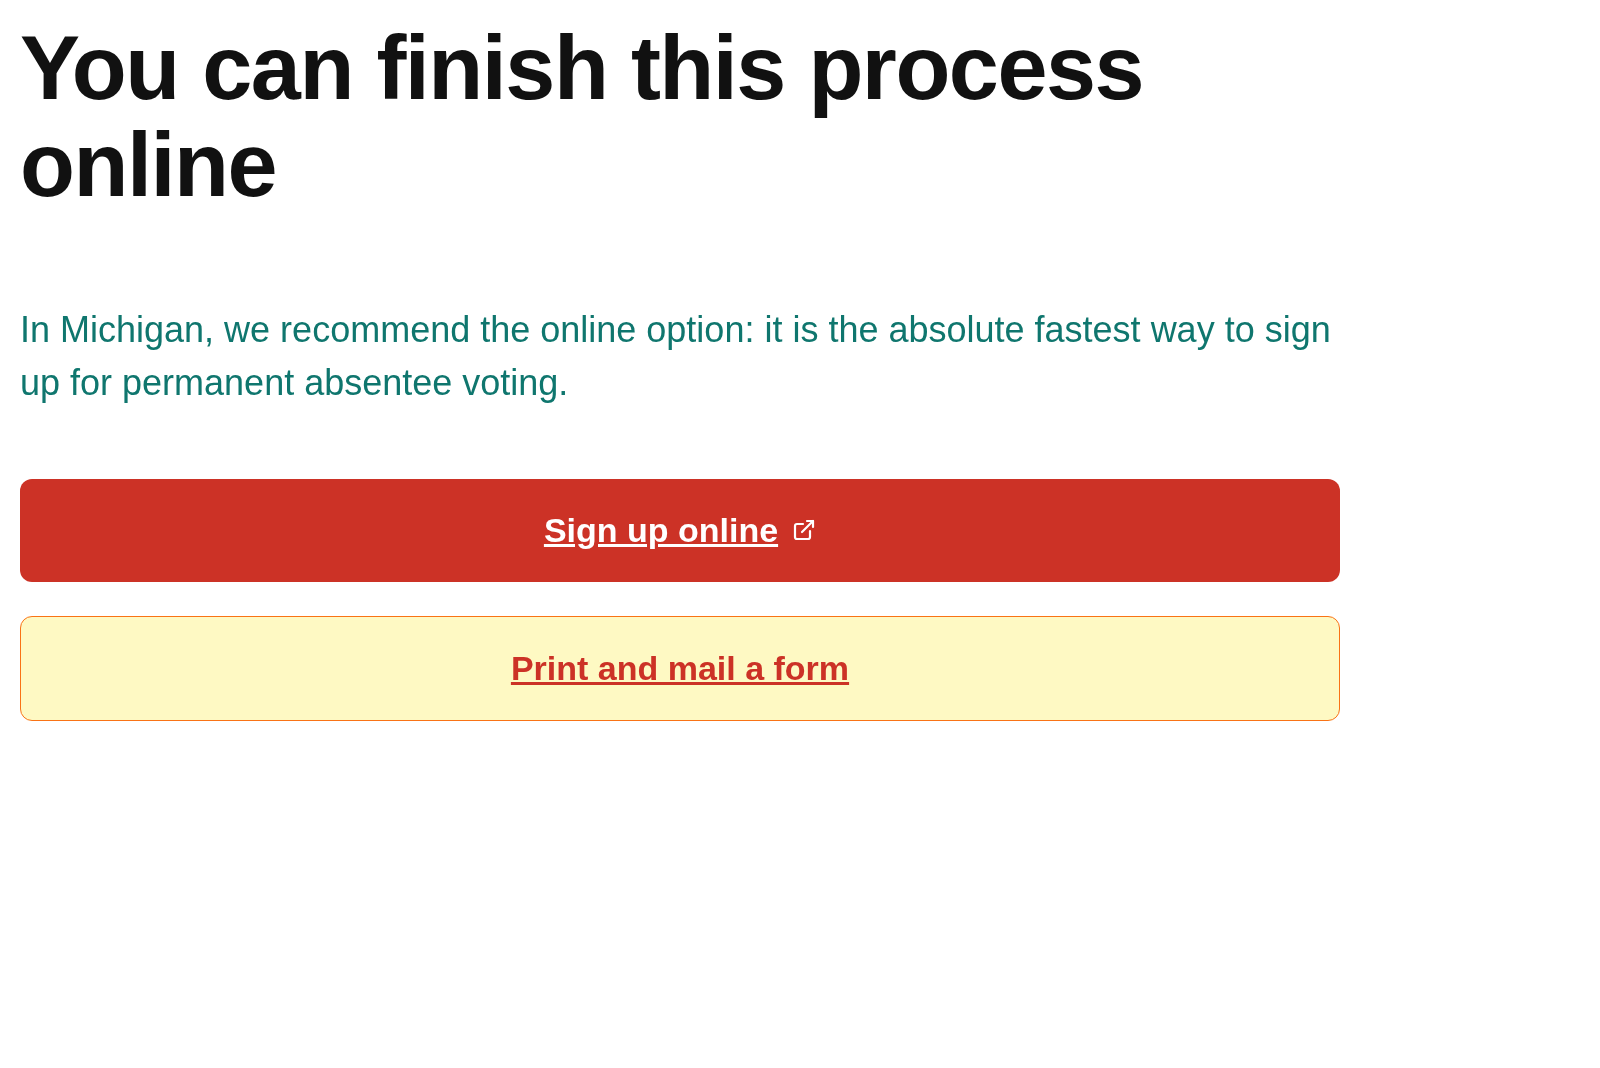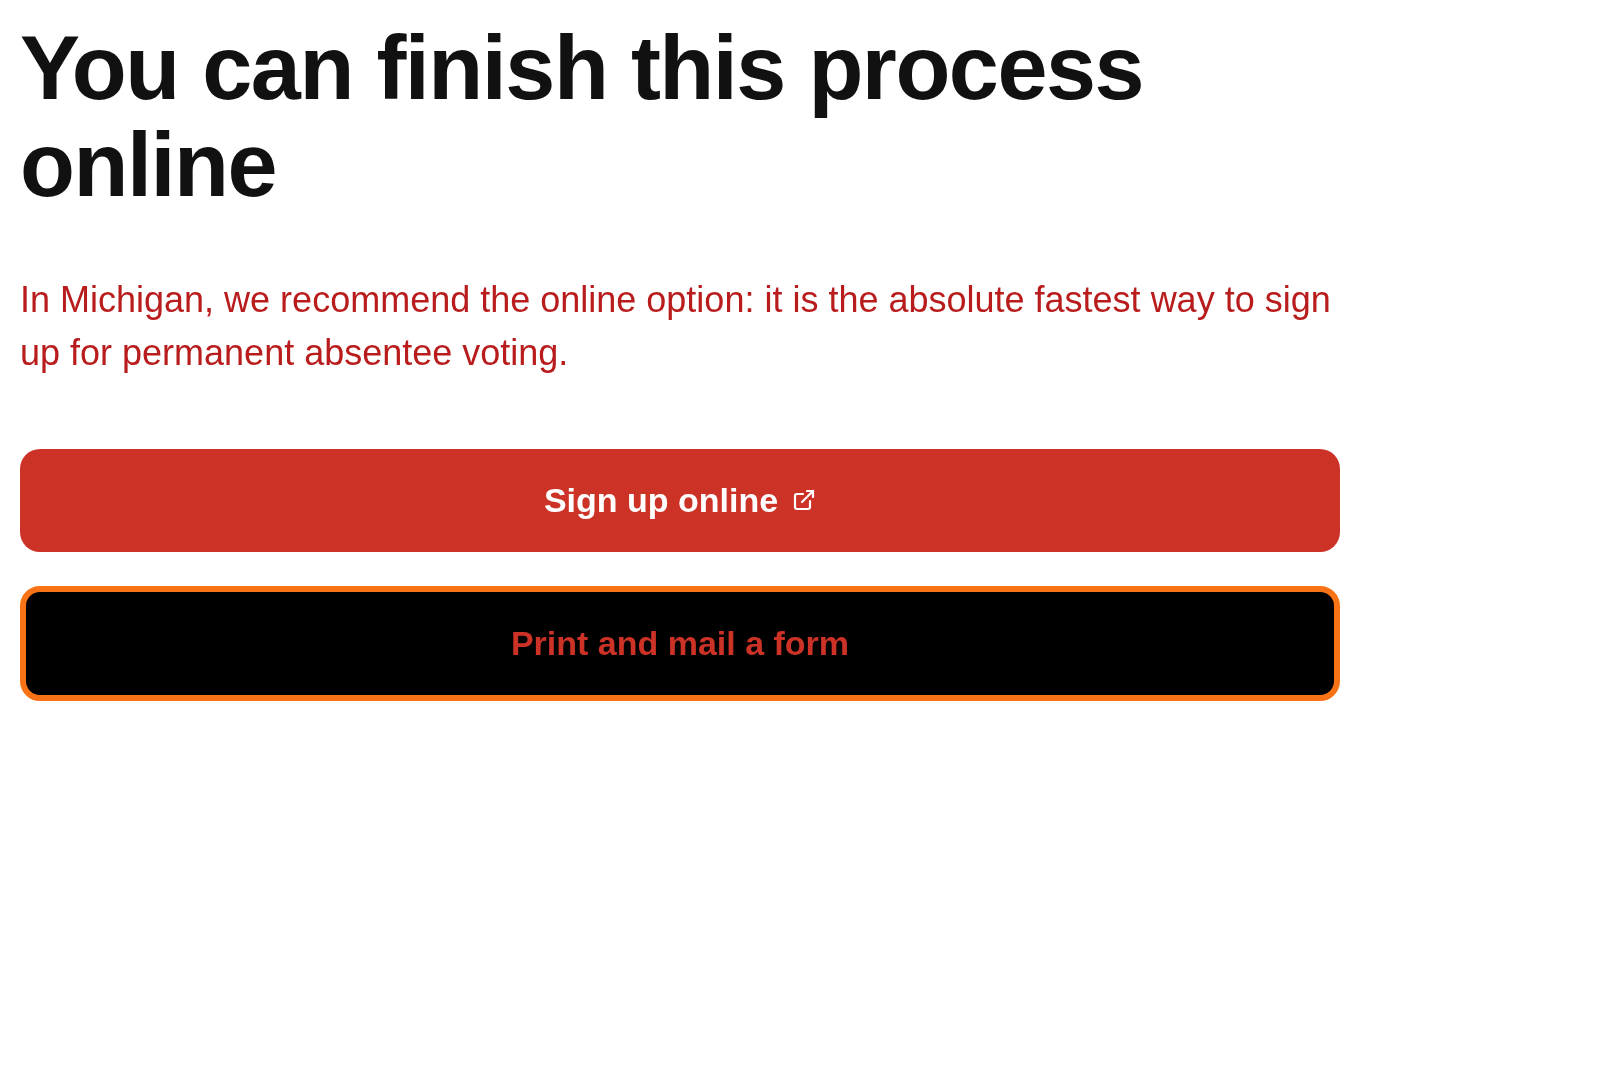--- a/index.html
+++ b/index.html
@@ -16,58 +16,59 @@
     }
     .container {
       max-width: 1320px;
     }
     h1 {
       font-size: 90px;
       font-weight: 700;
       line-height: 1.08;
       letter-spacing: -1.5px;
       color: #111111;
-      margin-bottom: 60px;
+      margin-bottom: 90px;
     }
     .body-text {
       font-size: 36px;
       line-height: 1.45;
-      color: #b91c1c;
+      color: #0f766e;
       margin-bottom: 48px;
       font-weight: 400;
     }
     .buttons {
       margin-top: 70px;
       display: flex;
       flex-direction: column;
       gap: 34px;
     }
     .btn {
       width: 100%;
       padding: 32px 20px;
       font-size: 34px;
       font-weight: 600;
-      border-radius: 20px;
+      border-radius: 12px;
       cursor: pointer;
       text-align: center;
       display: flex;
       align-items: center;
       justify-content: center;
       gap: 14px;
       font-family: inherit;
+      text-decoration: underline;
     }
     .btn-primary {
       background: #CC3226;
       color: #ffffff;
       border: none;
     }
     .btn-secondary {
-      background: #000000;
+      background: #fef9c3;
       color: #CC3226;
-      border: 6px solid #f97316;
+      border: 1px solid #f97316;
     }
     .external-icon {
       display: inline-flex;
       width: 24px;
       height: 24px;
       flex-shrink: 0;
     }
     .external-icon svg {
       width: 100%;
       height: 100%;

